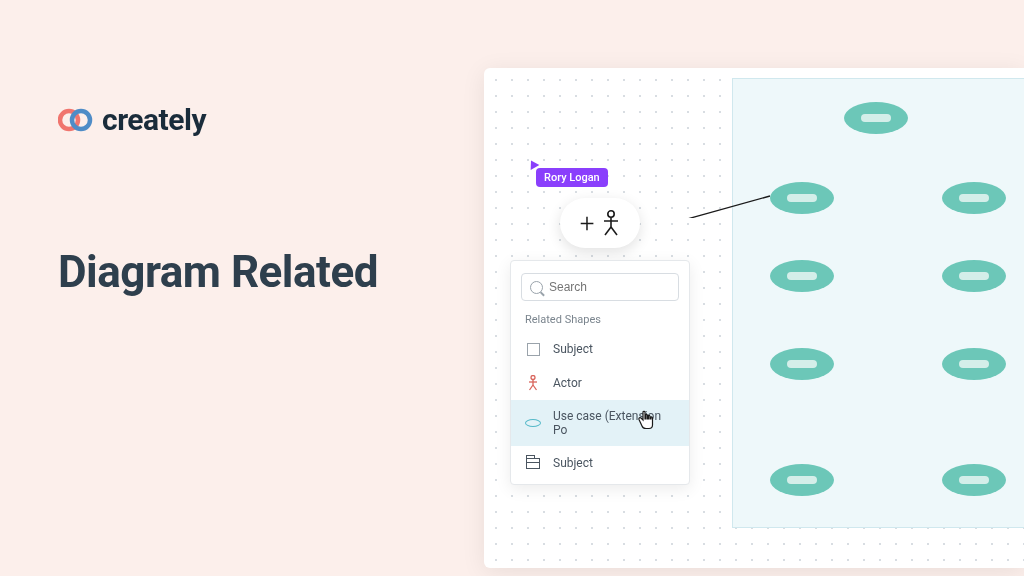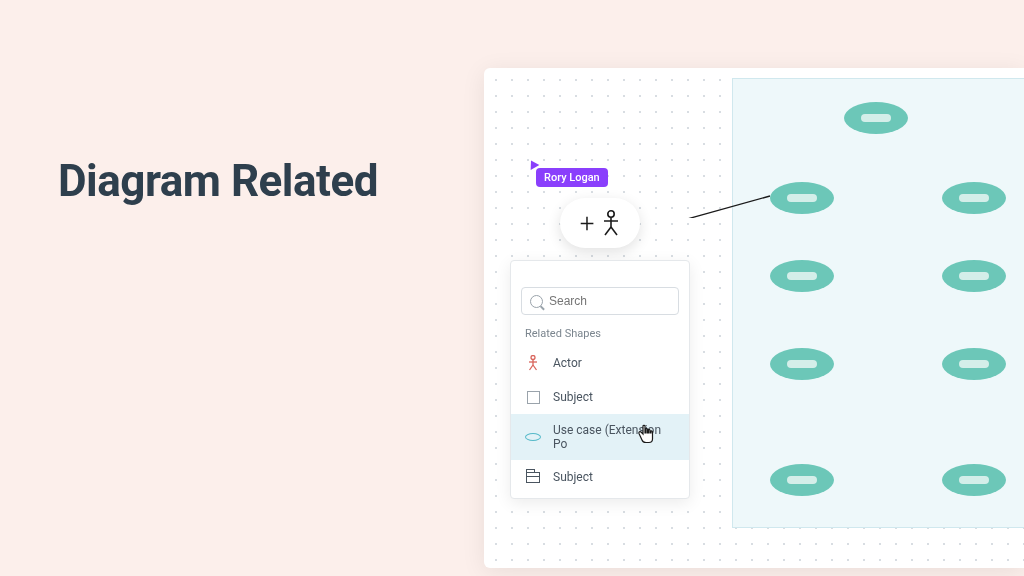--- a/index.html
+++ b/index.html
@@ -131,21 +131,21 @@
   }
   .shapes-panel {
     position: absolute;
     left: 26px;
     top: 192px;
     width: 180px;
     background: white;
     border: 1px solid #e5e8eb;
     border-radius: 4px;
     box-shadow: 0 4px 16px rgba(0,0,0,0.08);
-    padding: 26px 0 4px 0;
+    padding: 12px 0 4px 0;
   }
   .search-box {
     margin: 0 10px 8px 10px;
     border: 1px solid #d8dde2;
     border-radius: 4px;
     padding: 6px 8px;
     display: flex;
     align-items: center;
     gap: 6px;
   }
@@ -251,20 +251,27 @@
   .connections {
     position: absolute;
     inset: 0;
     pointer-events: none;
   }
 </style>
 </head>
 <body>
 
 <div class="left-content">
+  <div class="logo">
+    <svg class="logo-mark" viewBox="0 0 36 24">
+      <circle cx="11" cy="12" r="9" fill="none" stroke="#f0756e" stroke-width="4.5"></circle>
+      <circle cx="23" cy="12" r="9" fill="none" stroke="#4e8cc7" stroke-width="4.5"></circle>
+    </svg>
+    <span class="logo-text">creately</span>
+  </div>
   <h1 class="headline">
     <br>
     <span>Diagram Related</span>
   </h1>
 </div>
 
 <div class="canvas-panel">
   <div class="dot-grid"></div>
   <div class="system-box"></div>
 
@@ -312,38 +319,38 @@
 
   <div class="shapes-panel">
     <div class="search-box">
       <span class="search-icon"></span>
       <input type="text" placeholder="Search" style="">
     </div>
     <div class="panel-label">Related Shapes</div>
 
     <div class="shape-item">
       <span class="shape-icon">
+          <span class="icon-subject"></span>
+        </span>
+      <span>Subject</span>
+    </div>
+
+    <div class="shape-item">
+      <span class="shape-icon">
         <svg class="icon-actor" viewBox="0 0 10 16">
           <circle cx="5" cy="2.5" r="2" fill="none" stroke="#d9655c" stroke-width="1.3"></circle>
           <line x1="5" y1="4.6" x2="5" y2="10" stroke="#d9655c" stroke-width="1.3"></line>
           <line x1="1" y1="7" x2="9" y2="7" stroke="#d9655c" stroke-width="1.3"></line>
           <line x1="5" y1="10" x2="1.5" y2="15" stroke="#d9655c" stroke-width="1.3"></line>
           <line x1="5" y1="10" x2="8.5" y2="15" stroke="#d9655c" stroke-width="1.3"></line>
         </svg>
       </span>
       <span>Actor</span>
     </div>
 
-    <div class="shape-item">
-      <span class="shape-icon">
-          <span class="icon-subject"></span>
-        </span>
-      <span>Subject</span>
-    </div>
-
     <div class="shape-item selected">
       <span class="shape-icon">
           <span class="icon-usecase"></span>
         </span>
       <span>Use case (Extension Po</span>
       <svg class="hand-cursor" viewBox="0 0 18 20">
         <path d="M6 2 L6 10 L4 8 C3 7 1.5 8 2 9.5 L5 16 C5.5 17.5 7 18.5 9 18.5 L12 18.5 C14 18.5 15.5 17 15.5 15 L15.5 8 C15.5 7 14.5 6.5 14 7 L14 9 L13 9 L13 6.5 C13 5.5 12 5 11.5 5.5 L11.5 9 L10.5 9 L10.5 5.5 C10.5 4.5 9.5 4 9 4.5 L9 9 L8 9 L8 2 C8 1 6 1 6 2 Z" fill="white" stroke="#1a1a1a" stroke-width="1.2"></path>
       </svg>
     </div>
 

